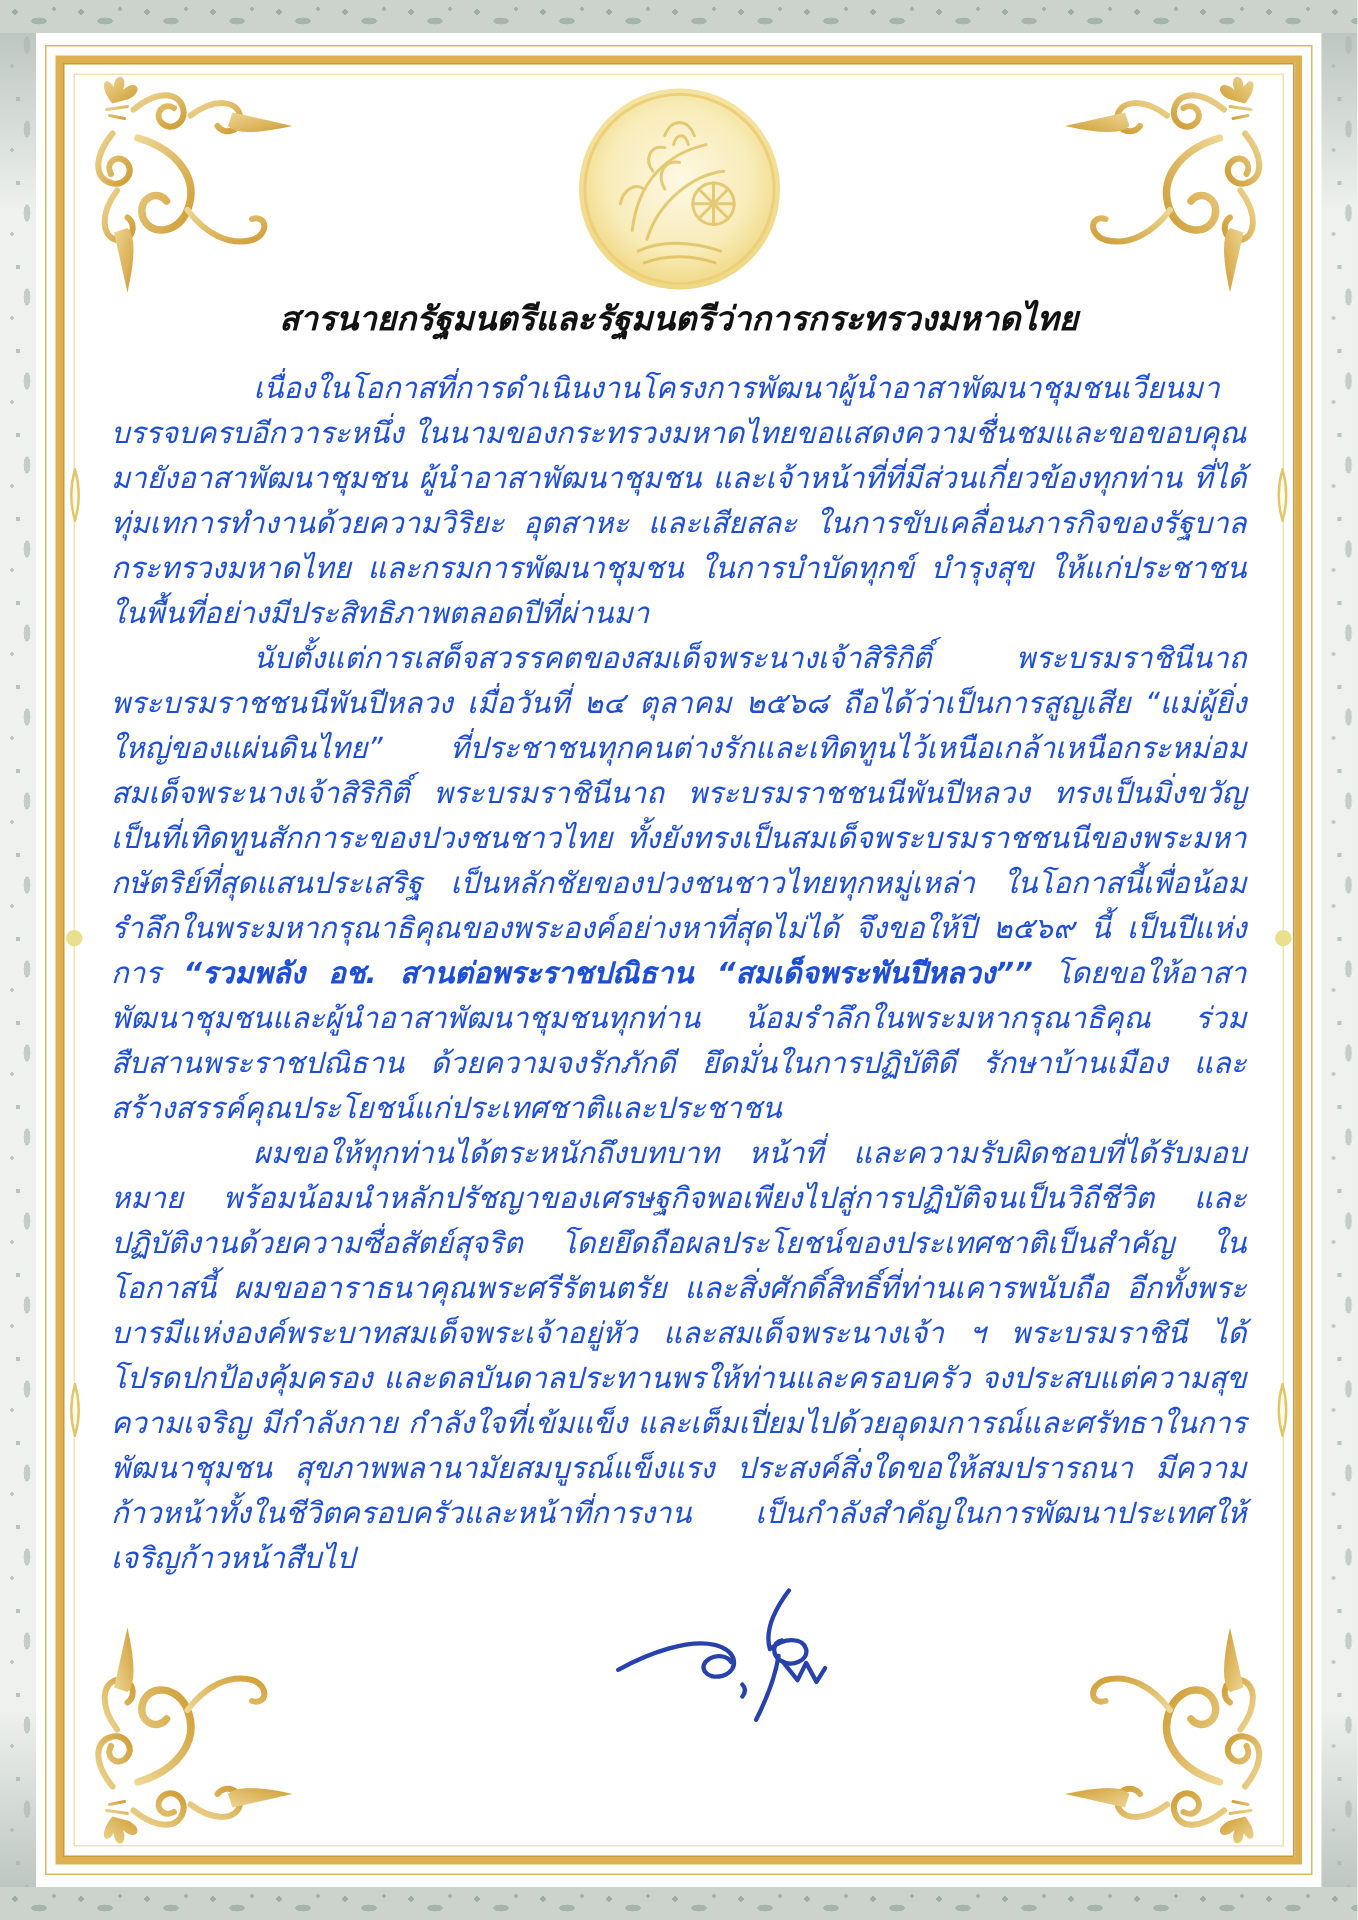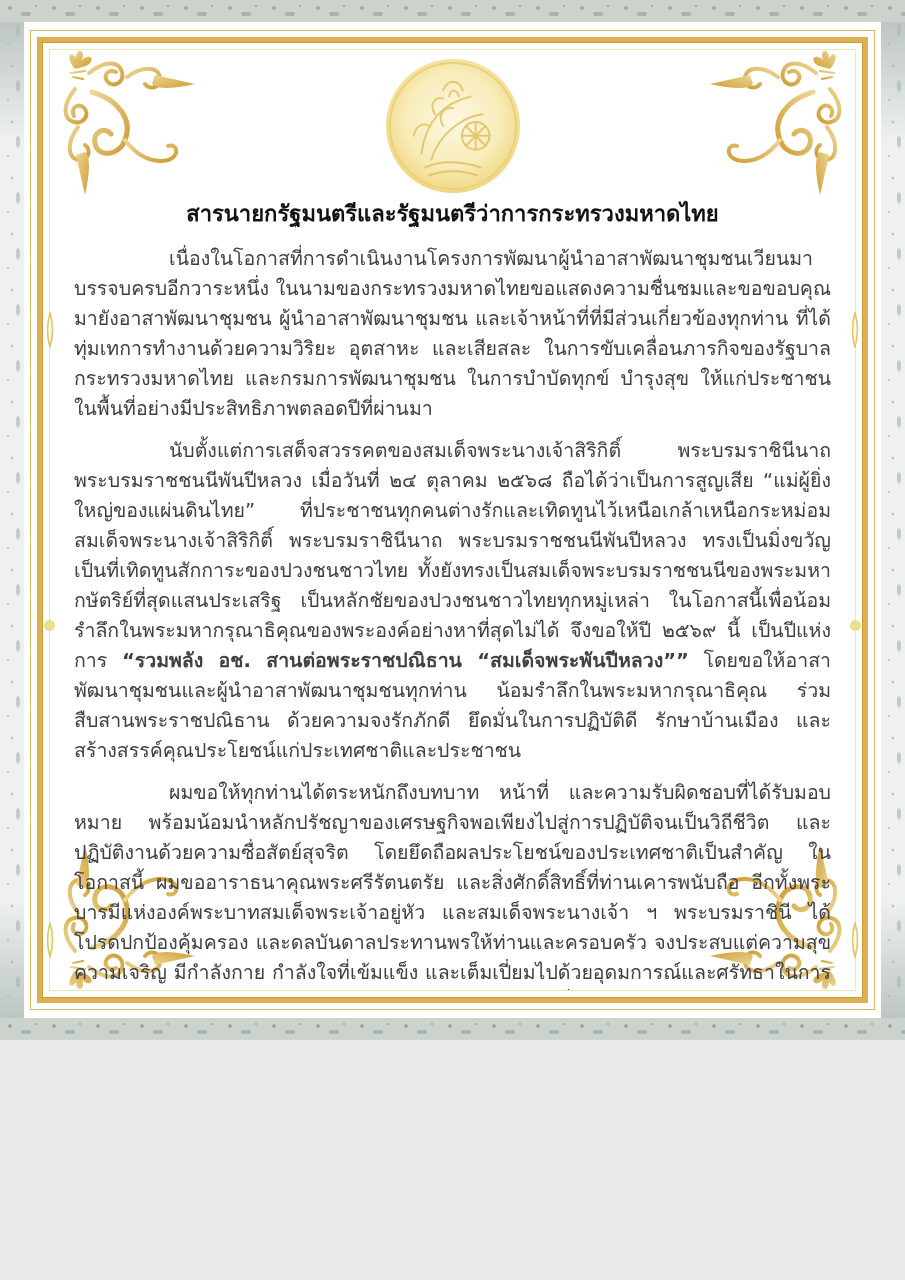--- a/index.html
+++ b/index.html
@@ -1,19 +1,19 @@
 <!DOCTYPE html>
 <html lang="th"><head>
 <meta charset="utf-8">
 <style>
   html,body{margin:0;padding:0;background:#e8eae8;}
   *{box-sizing:border-box;}
   body{font-family:"DejaVu Sans","Liberation Sans",sans-serif;}
 
-  .page{position:relative;width:905px;height:1040px;background:#ffffff;overflow:hidden;}
+  .page{position:relative;width:905px;height:1280px;background:#ffffff;overflow:hidden;font-style:italic;}
 
   
   .band{position:absolute;}
   .band-h{
     left:0;right:0;height:22px;
     background-color:#ccd3cd;
     background-image:
       radial-gradient(circle 3px at 10px 8px, rgba(122,140,133,.55) 60%, transparent 62%),
       radial-gradient(ellipse 9px 4px at 26px 14px, rgba(122,140,133,.45) 55%, transparent 60%),
       radial-gradient(circle 2px at 36px 6px, rgba(122,140,133,.5) 60%, transparent 64%);
@@ -54,23 +54,23 @@
   .leaf-r1{right:44px;top:312px;}
   .leaf-r2{right:44px;top:922px;}
   .orn-dot{position:absolute;width:11px;height:11px;border-radius:50%;background:#e9df8d;}
   .dot-l{left:44px;top:620px;}
   .dot-r{right:44px;top:620px;}
 
   
   .content{position:absolute;inset:50px;padding:4px 24px 0 24px;display:flex;flex-direction:column;align-items:center;overflow:hidden;}
   .seal{width:138px;height:138px;flex:0 0 auto;margin-top:3px;}
   .header{margin-top:3px;text-align:center;font-weight:bold;font-size:22px;line-height:31px;color:#121212;}
-  .letter-body{margin-top:15px;width:100%;font-size:19.5px;line-height:30px;text-align:justify;color:#404040;}
+  .letter-body{margin-top:15px;width:100%;font-size:19.5px;line-height:30px;text-align:justify;color:#1d4ed8;}
   .letter-body p{margin:0;text-indent:95px;}
-  .letter-body p + p{margin-top:12px;}
+  .letter-body p + p{}
   .bold-inline{font-weight:bold;}
   .signature-wrap{margin-top:4px;width:100%;text-align:center;flex:0 0 auto;}
   .sig-svg{width:235px;height:92px;margin-left:56px;}
 </style>
 </head>
 <body>
 
 <div class="page">
 
   <svg width="0" height="0" style="position:absolute" aria-hidden="true">

